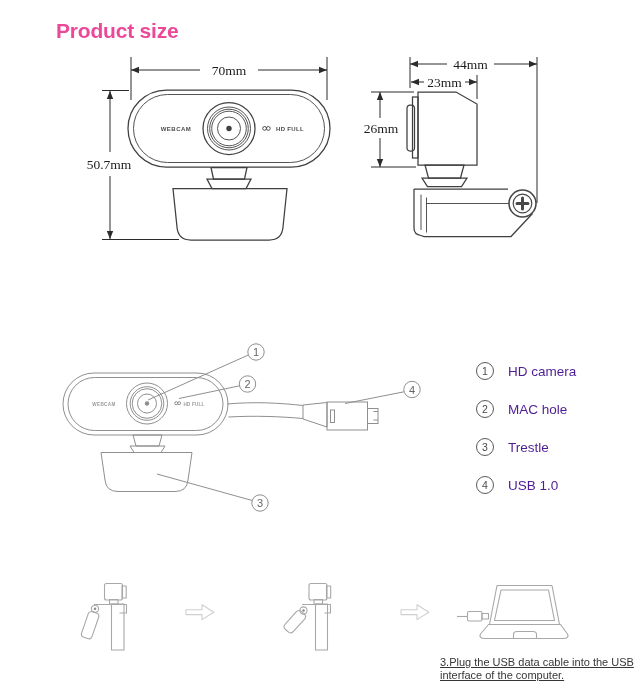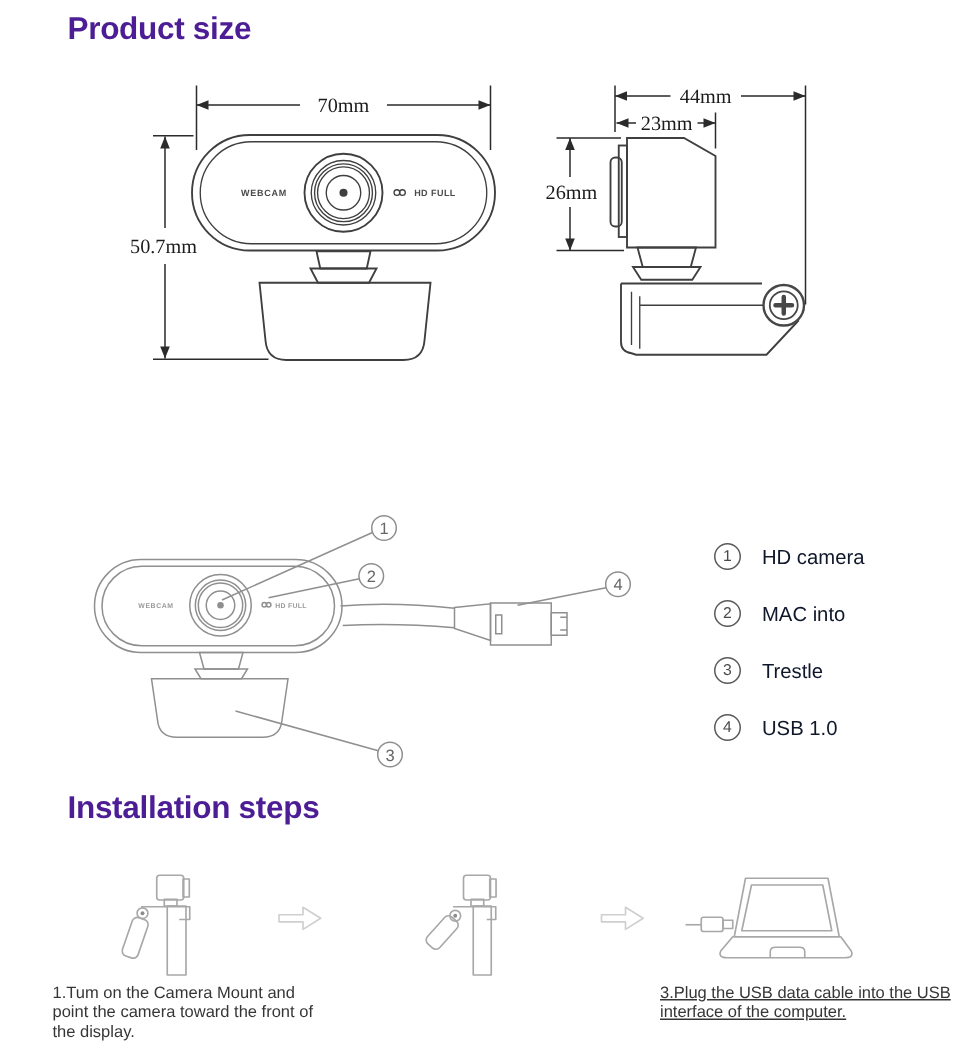--- a/index.html
+++ b/index.html
@@ -1,36 +1,36 @@
 <!DOCTYPE html>
 <html><head>
 <meta charset="utf-8">
 <style>
   html,body{margin:0;padding:0;background:#fff;}
   #page{
     position:relative;width:637px;height:700px;background:#ffffff;
     font-family:"Liberation Sans",sans-serif;overflow:hidden;
   }
   .section-title{
-    position:absolute;left:45px;margin:0;
-    font-size:21px;font-weight:700;color:#4c1d95;letter-spacing:-0.2px;
+    position:absolute;left:45px;margin:11px;
+    font-size:21px;font-weight:700;color:#ec4899;letter-spacing:-0.2px;
   }
   #title-size{top:8px;}
   #title-drawing{top:292px;}
   #title-steps{top:527px;}
   #art{position:absolute;left:0;top:0;width:637px;height:700px;}
   
   #legend{position:absolute;left:476px;top:362px;}
   .legend-row{display:flex;align-items:center;margin-bottom:20px;height:18px;}
   .legend-num{
     width:16px;height:16px;border:1.3px solid #5a5a5a;border-radius:50%;
     display:flex;align-items:center;justify-content:center;
     font-size:10.5px;color:#4a4a4a;flex:0 0 auto;
   }
-  .legend-label{margin-left:14px;font-size:13.5px;color:#0f172a;white-space:nowrap;}
+  .legend-label{margin-left:14px;font-size:13.5px;color:#4c1d95;white-space:nowrap;}
   
   .step-text{
     position:absolute;top:656px;font-size:11px;line-height:1.16;color:#363636;
   }
   #step-text-1{left:35px;width:188px;}
   #step-text-2{left:237px;width:198px;}
   #step-text-3{left:440px;width:198px;text-decoration:underline;}
   
   .ink{stroke:#3f3f3f;fill:none;stroke-width:1.25;}
   .ink-thin{stroke:#3f3f3f;fill:none;stroke-width:0.9;}
@@ -43,21 +43,20 @@
   .callout-num{font-family:"Liberation Sans",sans-serif;font-size:11px;fill:#666;}
   .step-line{stroke:#a8a8a8;fill:none;stroke-width:1.1;stroke-linejoin:round;}
   .arrow{stroke:#cfcfcf;fill:#ffffff;stroke-width:1.1;stroke-linejoin:round;}
 </style>
 </head>
 <body>
 
 <div id="page">
 
   <h2 class="section-title" id="title-size">Product size</h2>
-  <h2 class="section-title" id="title-steps">Installation steps</h2>
 
   <svg id="art" viewBox="0 0 637 700">
 
     <g>
 
       <g>
         <path class="dim" d="M131,70 H200 M258,70 H327"></path>
         <path class="dim-fill" d="M131,70 L139,66.8 L139,73.2 Z"></path>
         <path class="dim-fill" d="M327,70 L319,66.8 L319,73.2 Z"></path>
         <path class="dim" d="M131,57 V100 M327,57 V100"></path>
@@ -221,28 +220,27 @@
     </g>
   </svg>
 
   <div id="legend">
     <div class="legend-row">
       <span class="legend-num">1</span>
       <span class="legend-label">HD camera</span>
     </div>
     <div class="legend-row">
       <span class="legend-num">2</span>
-      <span class="legend-label">MAC into</span>
+      <span class="legend-label">MAC hole</span>
     </div>
     <div class="legend-row">
       <span class="legend-num">3</span>
       <span class="legend-label">Trestle</span>
     </div>
     <div class="legend-row">
       <span class="legend-num">4</span>
       <span class="legend-label">USB 1.0</span>
     </div>
   </div>
 
-  <div class="step-text" id="step-text-1">1.Tum on the Camera Mount and point the camera toward the front of the display.</div>
   <div class="step-text" id="step-text-3">3.Plug the USB data cable into the USB interface of the computer.</div>
 
 </div>
 
 </body></html>

